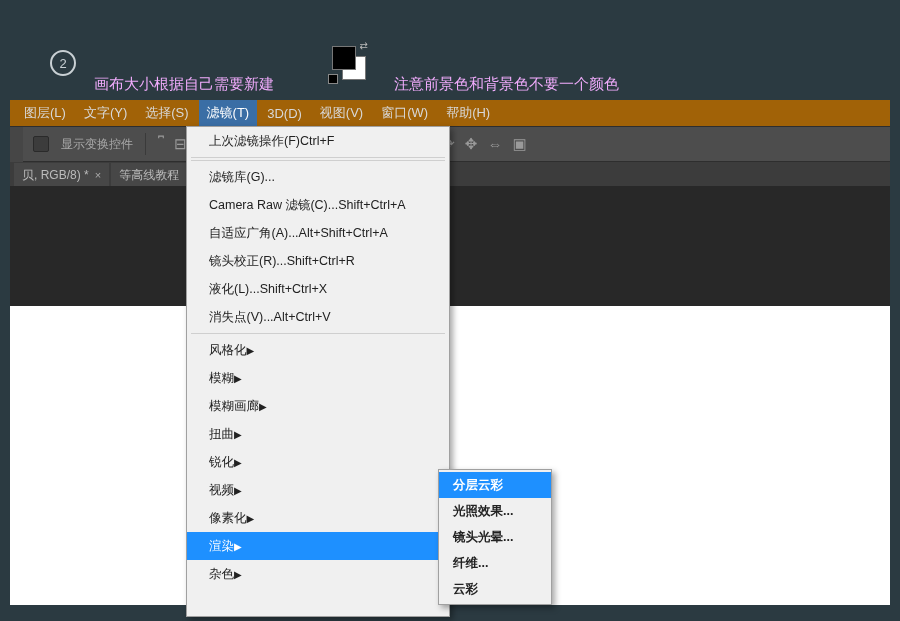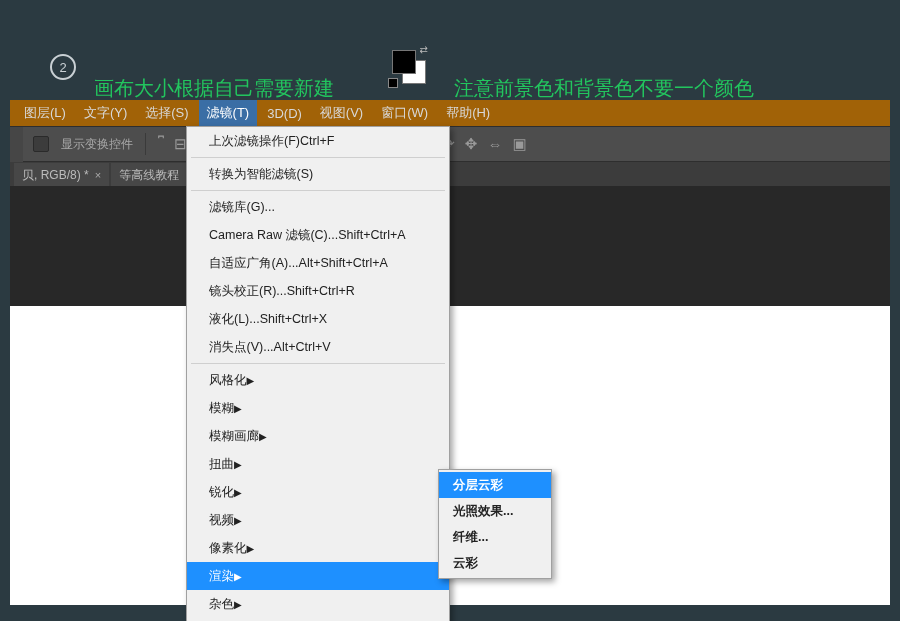--- a/index.html
+++ b/index.html
@@ -28,22 +28,22 @@
     height: 22px;
     border: 2px solid #c9d0d4;
     border-radius: 50%;
     display: flex;
     align-items: center;
     justify-content: center;
     font-size: 13px;
     color: #c9d0d4;
   }
   .instruction-text {
-    color: #22c55e;
-    font-size: 20px;
+    color: #f0abfc;
+    font-size: 15px;
     margin-top: 43px;
   }
   .fgbg-swatch {
     position: relative;
     width: 34px;
     height: 34px;
     margin-left: 40px;
     margin-right: 10px;
   }
   .fgbg-swatch .fg {
@@ -302,24 +302,20 @@
   <div class="canvas-area">
     <div class="canvas-white"></div>
   </div>
 
   <div class="dropdown" id="filter-dropdown">
       <div class="dd-item">
         <span>上次滤镜操作(F)</span>
         <span>Ctrl+F</span>
       </div>
       <div class="dd-sep"></div>
-      <div class="dd-item">
-        <span>转换为智能滤镜(S)</span>
-        <span></span>
-      </div>
       <div class="dd-sep"></div>
       <div class="dd-item">
         <span>滤镜库(G)...</span>
         <span></span>
       </div>
       <div class="dd-item">
         <span>Camera Raw 滤镜(C)...</span>
         <span>Shift+Ctrl+A</span>
       </div>
       <div class="dd-item">
@@ -381,18 +377,21 @@
 </div>
 
 <div class="submenu" id="render-submenu">
     <div class="sm-item hl">
       <span>分层云彩</span>
     </div>
     <div class="sm-item">
       <span>光照效果...</span>
     </div>
     <div class="sm-item">
+      <span>镜头光晕...</span>
+    </div>
+    <div class="sm-item">
       <span>纤维...</span>
     </div>
     <div class="sm-item">
       <span>云彩</span>
     </div>
   </div>
 
 </body></html>

